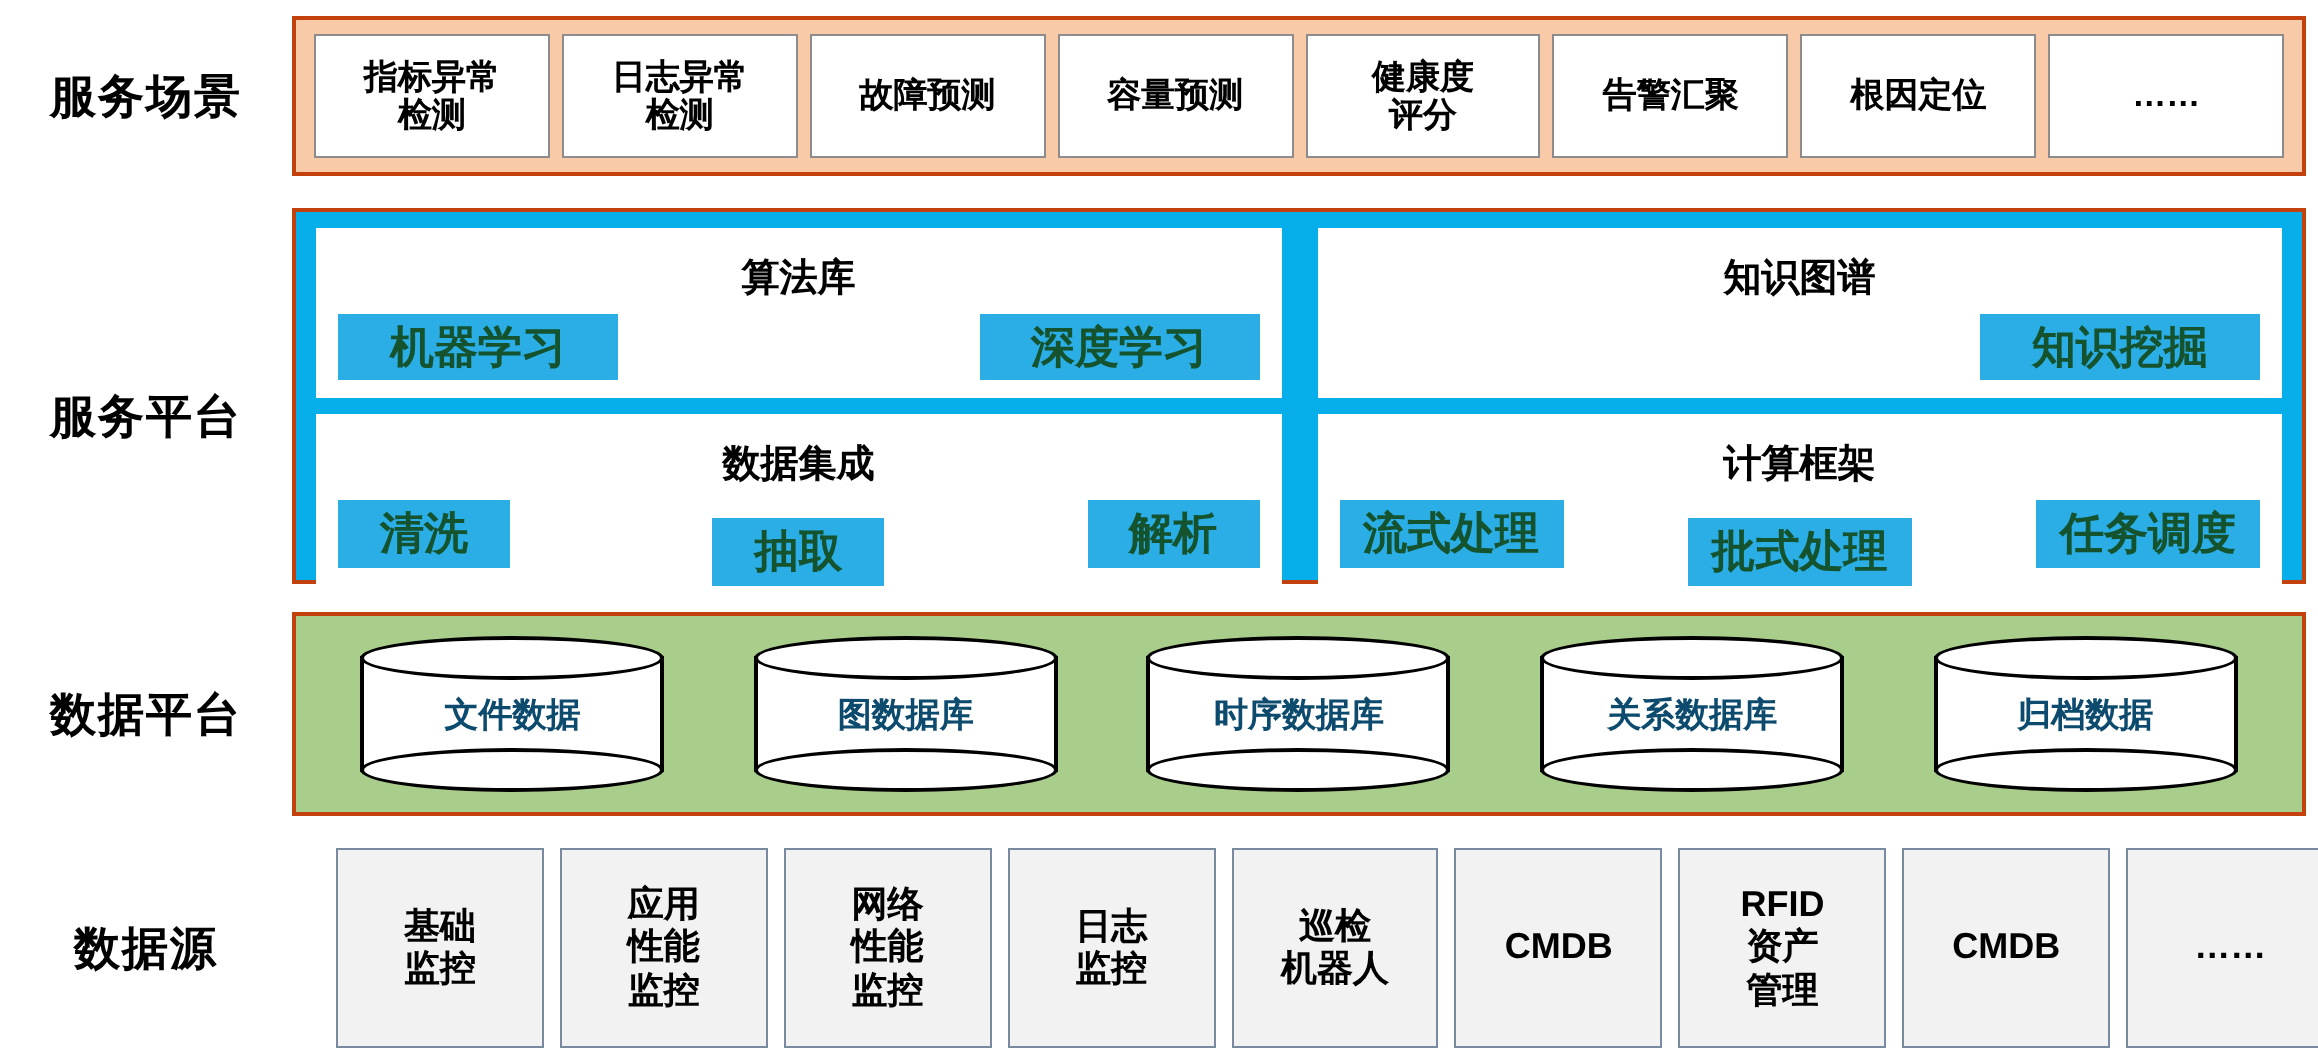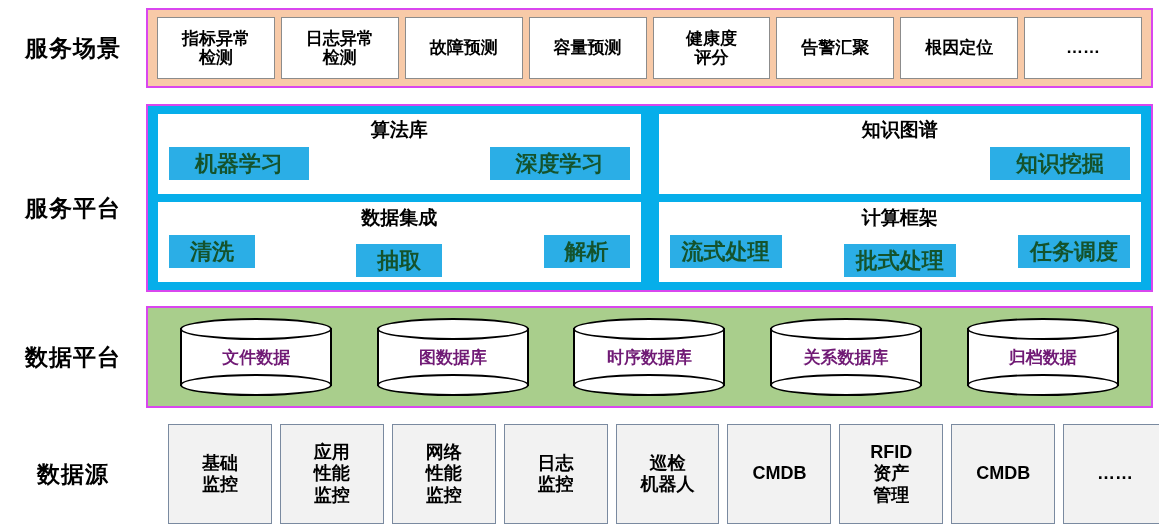--- a/index.html
+++ b/index.html
@@ -35,21 +35,21 @@
     white-space: nowrap;
     font-family: Liberation Serif, serif;
   }
 
   
   .band {
     position: absolute;
     left: 146px;
     width: 1007px;
     box-sizing: border-box;
-    border: 2px solid #d946ef;
+    border: 2px solid #c2410c;
   }
   .band-scenario {
     top: 8px;
     height: 80px;
     background: #F8CAA8;
     display: flex;
     align-items: center;
     padding: 0 6px;
   }
   .band-platform {
@@ -109,21 +109,21 @@
   }
   .panel {
     flex: 1 1 0;
     background: #FFFFFF;
     border: 1px solid #FFFFFF;
     box-sizing: border-box;
     display: flex;
     flex-direction: column;
     align-items: center;
     justify-content: flex-start;
-    padding: 5px 10px 8px 10px;
+    padding: 15px 10px 8px 10px;
   }
   .panel-title {
     font-weight: bold;
     font-size: 19px;
     color: #000000;
     margin-bottom: 6px;
     line-height: 1.1;
   }
   .chip-row {
     display: flex;
@@ -197,21 +197,21 @@
     position: absolute;
     left: 0;
     top: 0;
     width: 152px;
     height: 78px;
     display: flex;
     align-items: center;
     justify-content: center;
     font-weight: bold;
     font-size: 17px;
-    color: #701a75;
+    color: #0c4a6e;
     z-index: 3;
   }
 
   
   .source-box {
     flex: 1 1 0;
     margin: 0 4px;
     background: #F2F2F2;
     border: 1px solid #7A8AA0;
     display: flex;

